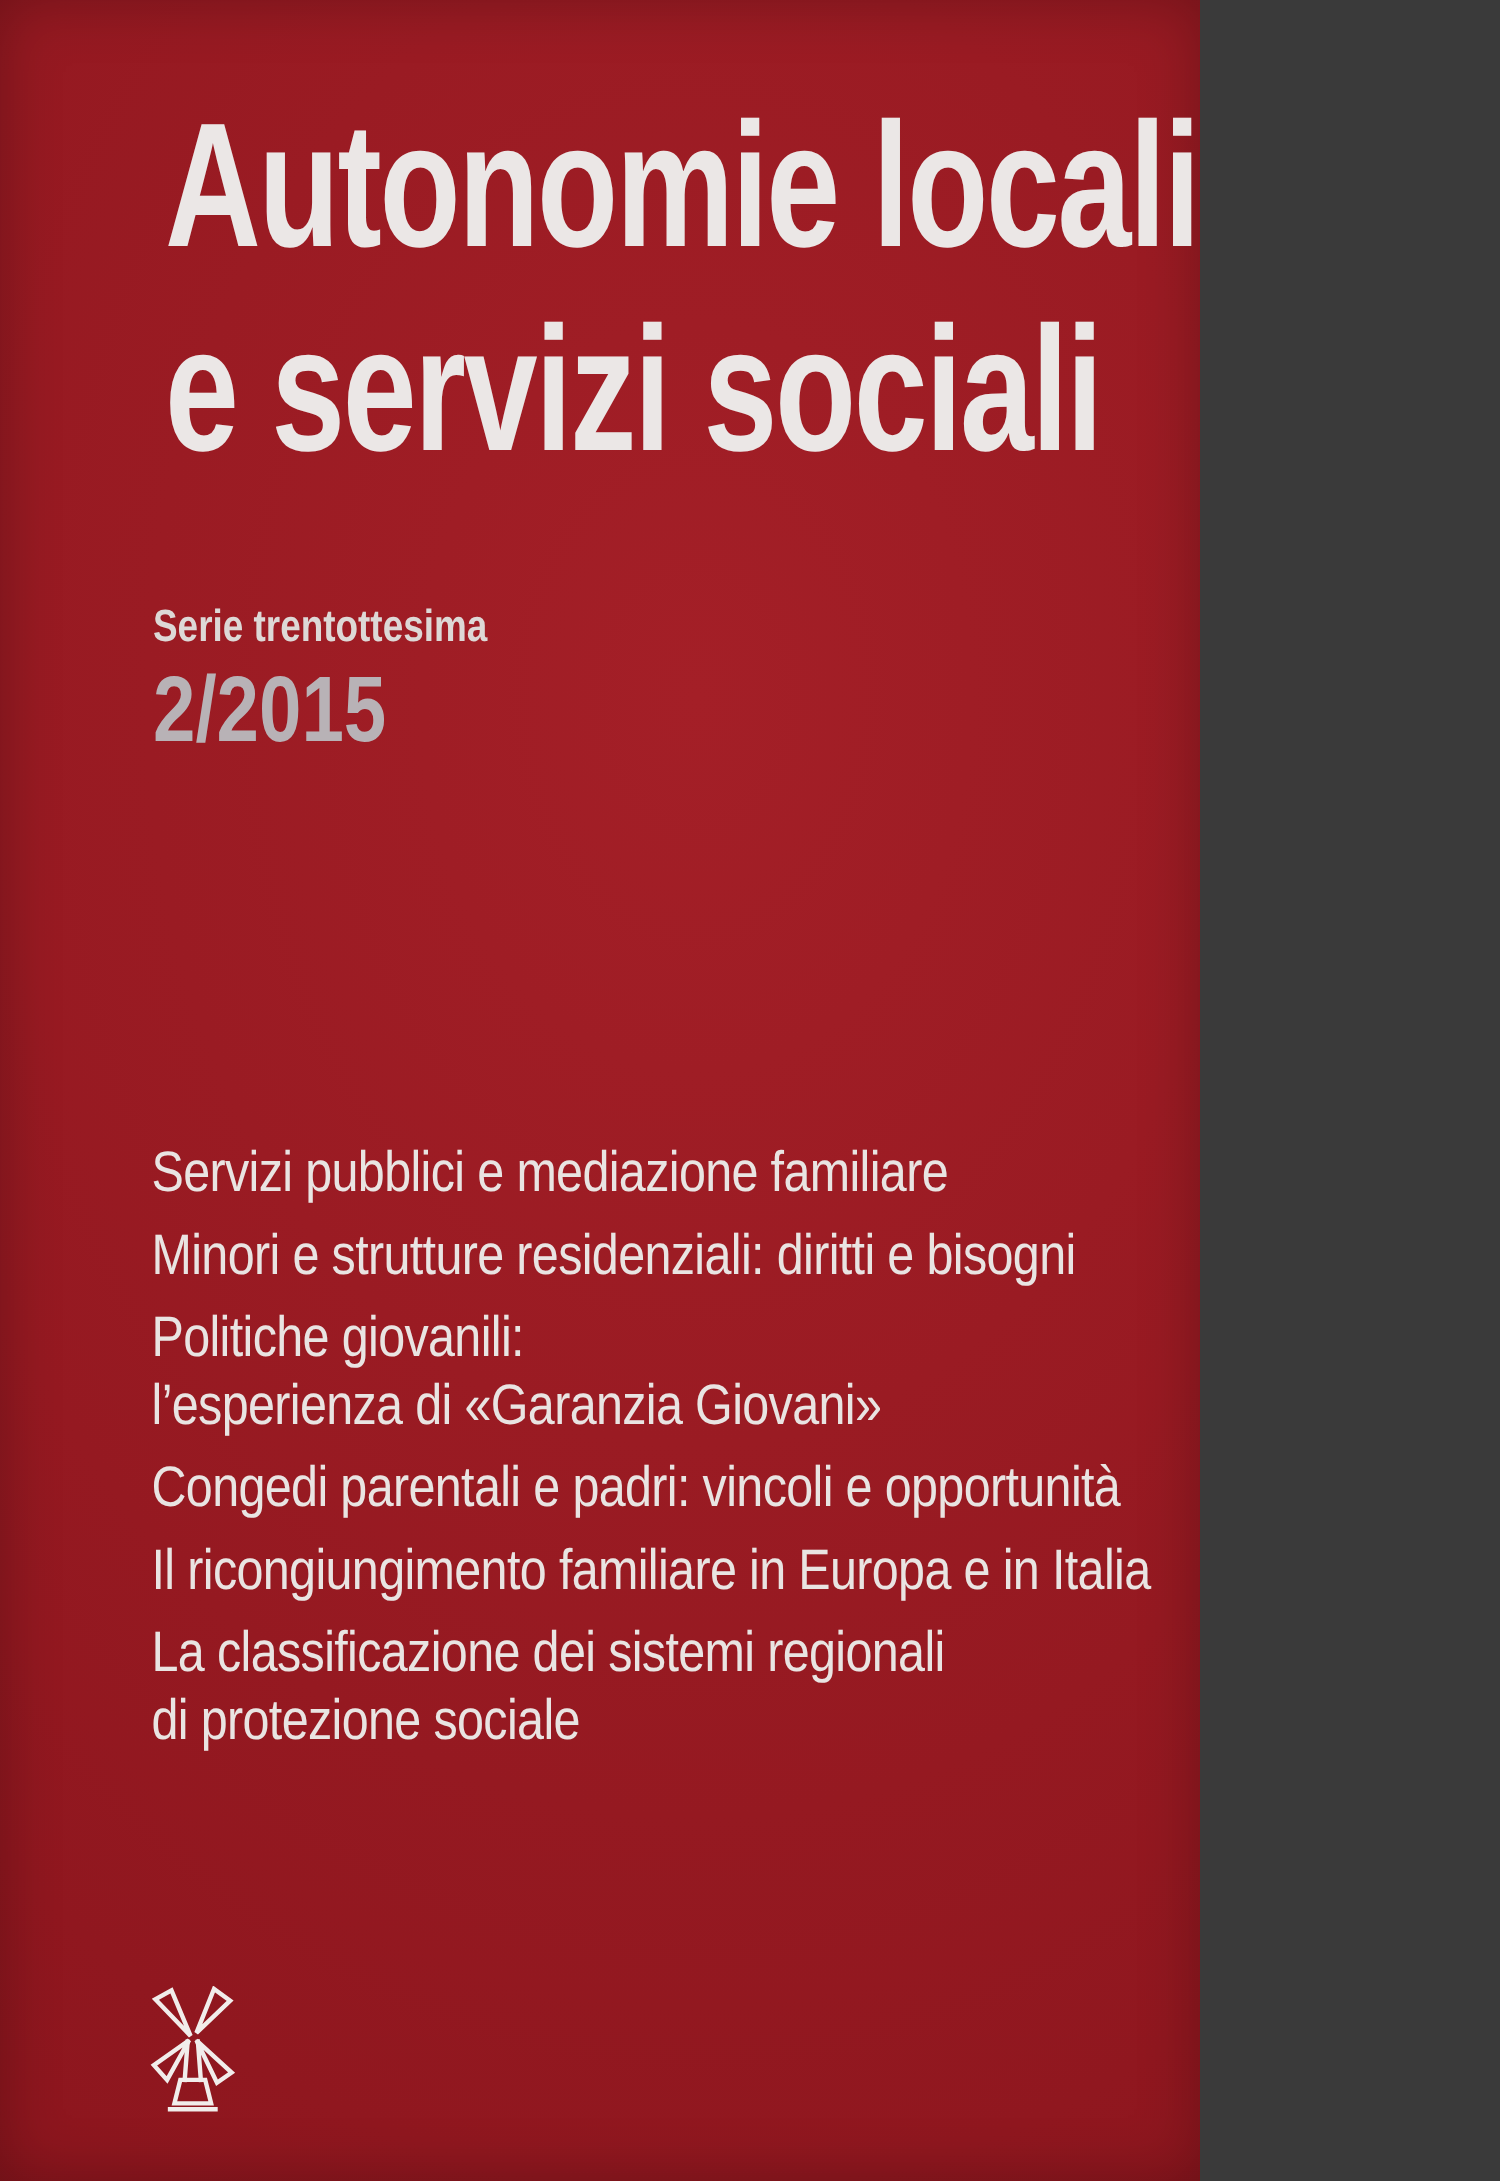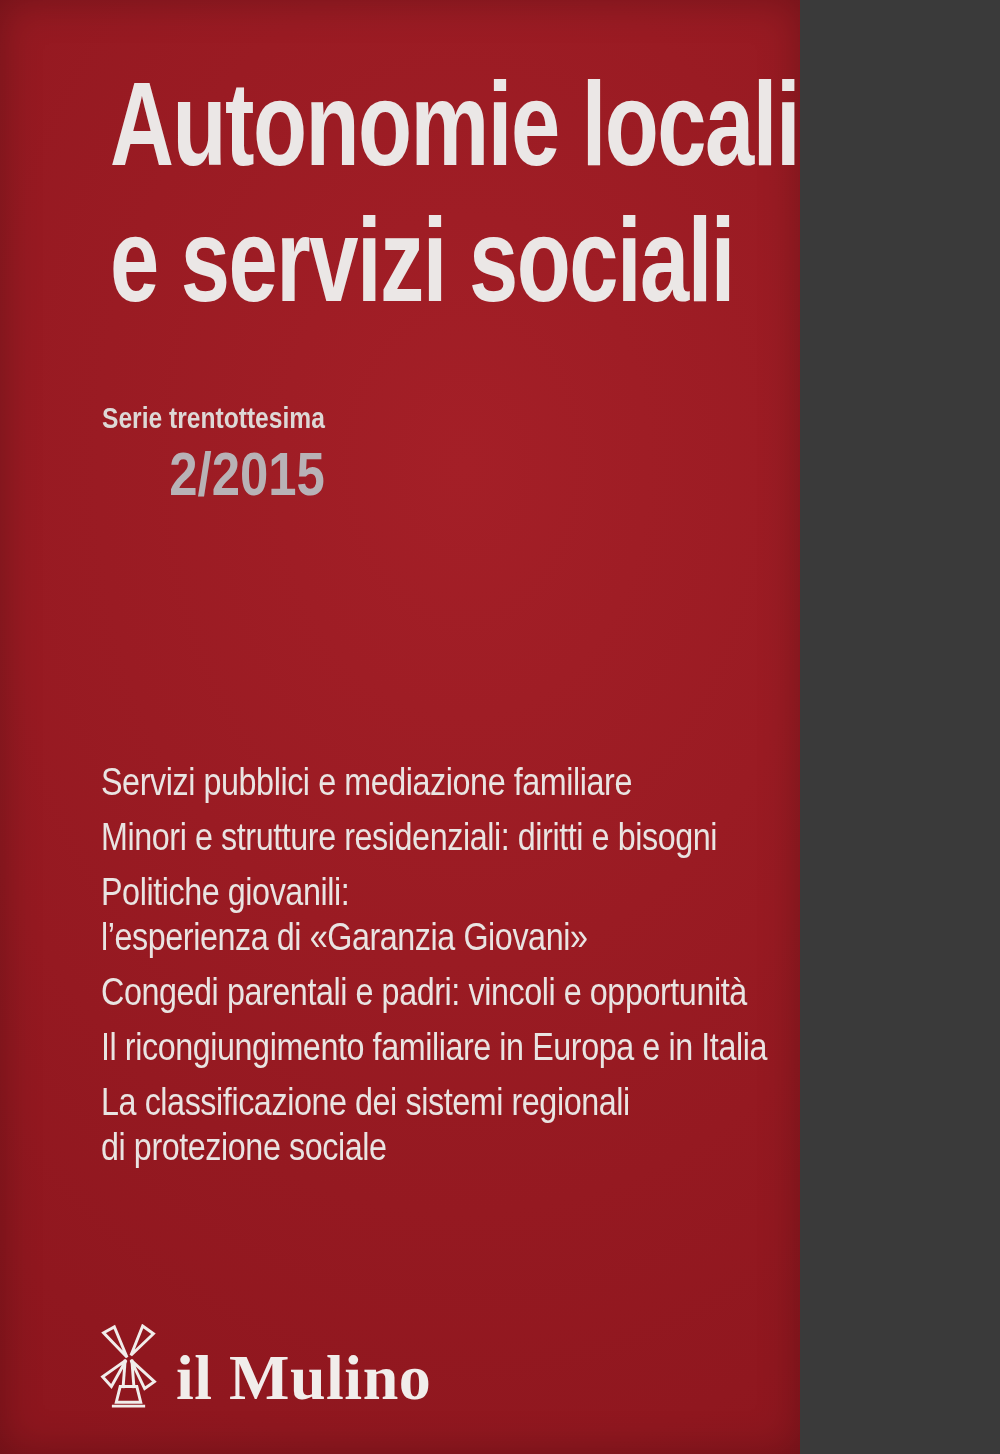--- a/index.html
+++ b/index.html
@@ -37,21 +37,20 @@
     transform: scaleX(0.75);
     transform-origin: left top;
     white-space: nowrap;
   }
   .title .line { display: block; }
 
   .series-block {
     position: absolute;
     left: 102px;
     top: 399px;
-    text-align: right;
   }
   .series {
     font-size: 30px;
     font-weight: bold;
     line-height: 38px;
     letter-spacing: 0px;
     color: var(--series_text);
     transform: scaleX(0.82);
     transform-origin: left top;
     white-space: nowrap;
@@ -156,16 +155,15 @@
           <path d="M28 37 L13 64 L4 54 Z"></path>
 
           <path d="M27 38 L25 64"></path>
           <path d="M34 38 L36 64"></path>
 
           <path d="M22 64 L39 64 L43 80 L18 80 Z"></path>
           <path d="M15 84 L46 84"></path>
         </g>
       </svg>
     </span>
-    <span class="publisher-name">il Mulino</span>
   </div>
 
 </div>
 
 </body></html>

